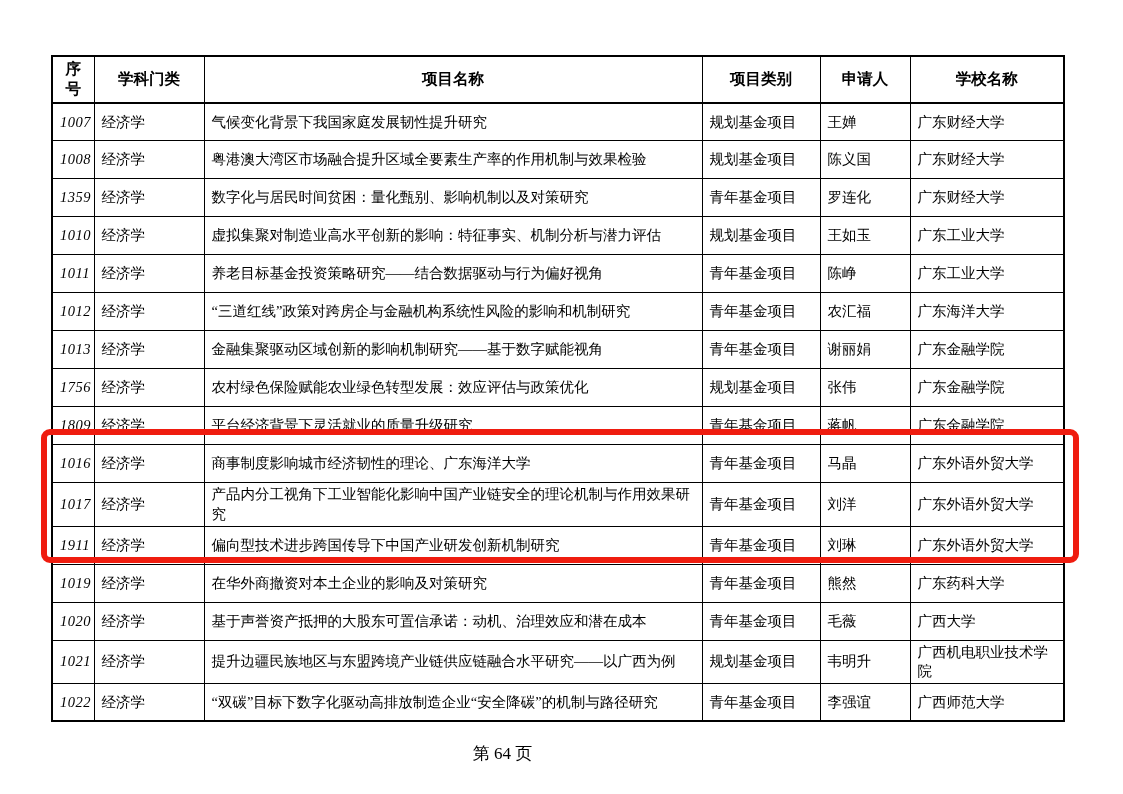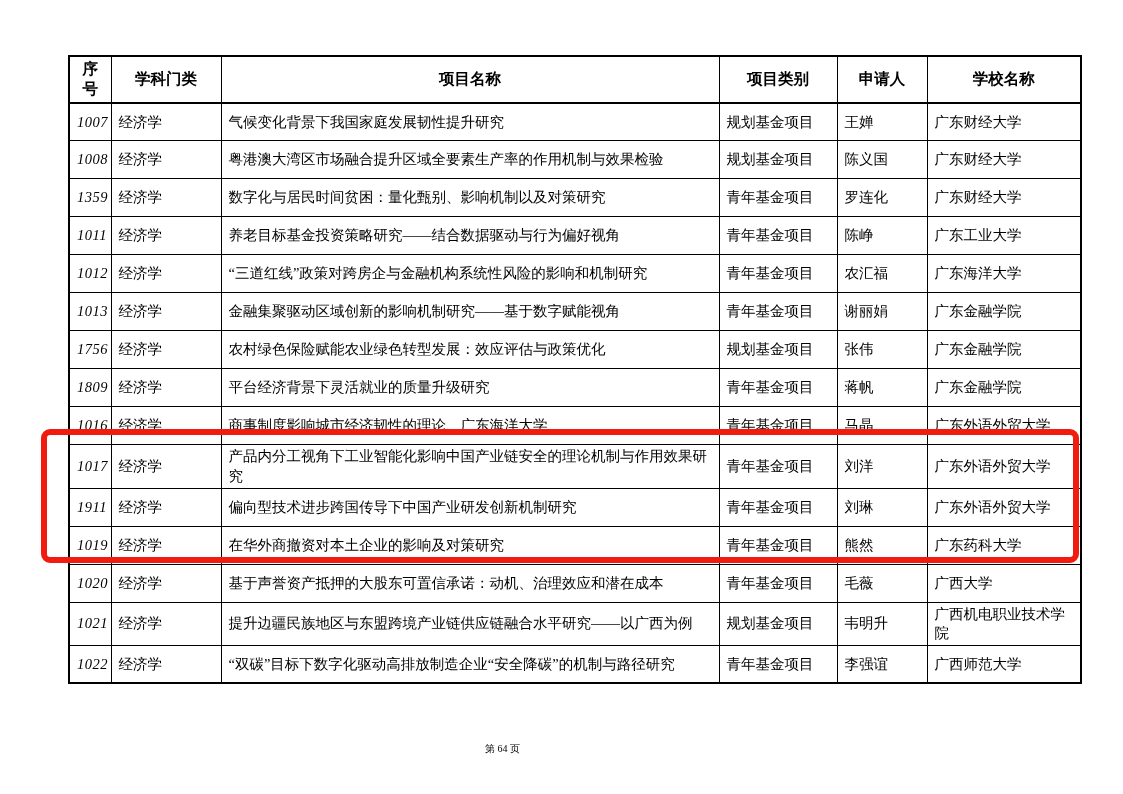--- a/index.html
+++ b/index.html
@@ -11,21 +11,21 @@
     color: #000000;
   }
   .page {
     position: relative;
     width: 1123px; height: 794px;
     background: #ffffff;
     overflow: hidden;
   }
   table.project-table {
     position: absolute;
-    left: 68px; top: 55px;
+    left: 51px; top: 55px;
     width: 1012px;
     border-collapse: collapse;
     table-layout: fixed;
     border: 2px solid #000000;
   }
   table.project-table th,
   table.project-table td {
     border: 1px solid #000000;
     padding: 2px 7px;
     vertical-align: middle;
@@ -54,21 +54,21 @@
     border: 6px solid #ef1c0f;
     border-radius: 9px;
     pointer-events: none;
     background: transparent;
   }
   .page-footer {
     position: absolute;
     left: 0; top: 742px;
     width: 1005px;
     text-align: center;
-    font-size: 10px;
+    font-size: 17px;
   }
 </style>
 </head>
 <body>
 
 <div class="page">
 
   <table class="project-table">
     <colgroup>
       <col style="width:42px">
@@ -107,20 +107,28 @@
         </tr>
         <tr>
           <td class="col-no">1359</td>
           <td class="col-category">经济学</td>
           <td class="col-title">数字化与居民时间贫困：量化甄别、影响机制以及对策研究</td>
           <td class="col-type">青年基金项目</td>
           <td class="col-applicant">罗连化</td>
           <td class="col-school">广东财经大学</td>
         </tr>
         <tr>
+          <td class="col-no">1010</td>
+          <td class="col-category">经济学</td>
+          <td class="col-title">虚拟集聚对制造业高水平创新的影响：特征事实、机制分析与潜力评估</td>
+          <td class="col-type">规划基金项目</td>
+          <td class="col-applicant">王如玉</td>
+          <td class="col-school">广东工业大学</td>
+        </tr>
+        <tr>
           <td class="col-no">1011</td>
           <td class="col-category">经济学</td>
           <td class="col-title">养老目标基金投资策略研究——结合数据驱动与行为偏好视角</td>
           <td class="col-type">青年基金项目</td>
           <td class="col-applicant">陈峥</td>
           <td class="col-school">广东工业大学</td>
         </tr>
         <tr>
           <td class="col-no">1012</td>
           <td class="col-category">经济学</td>

